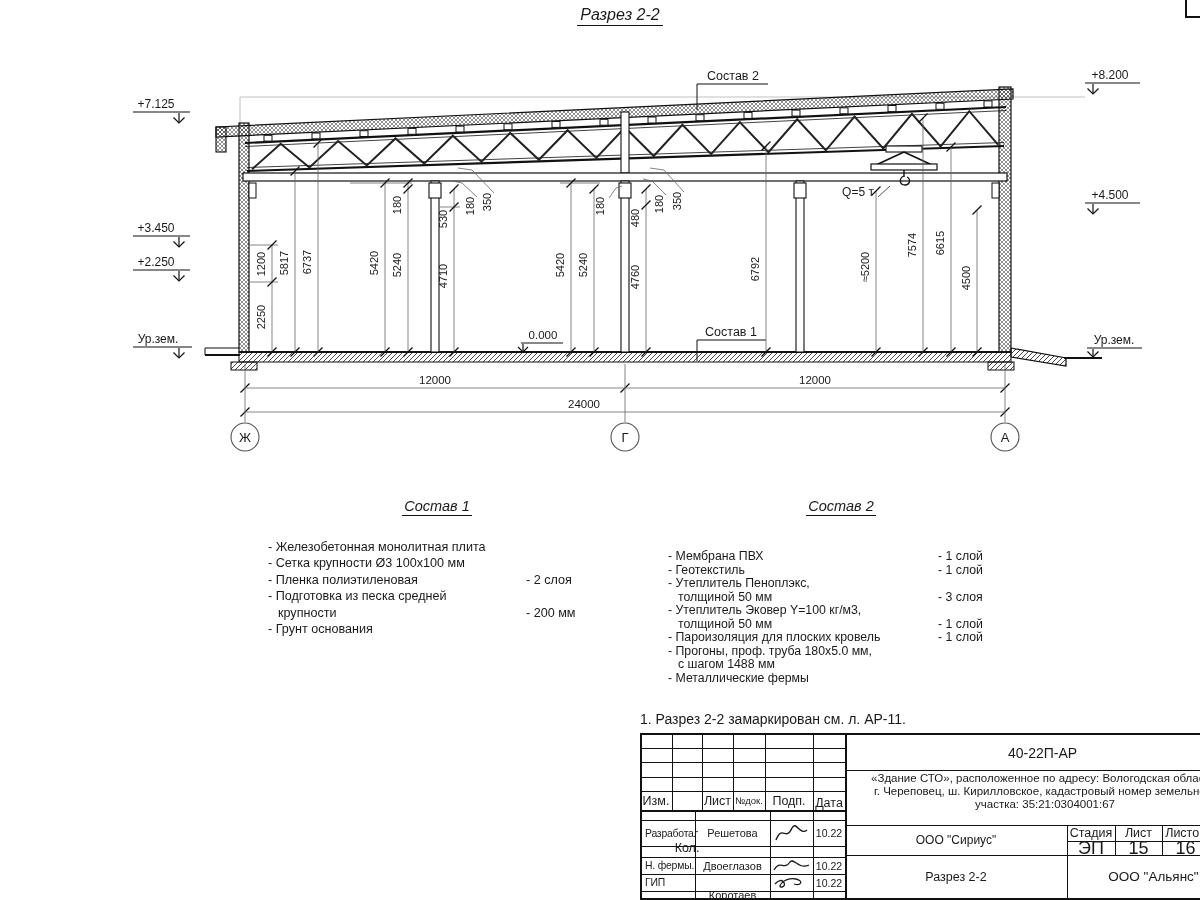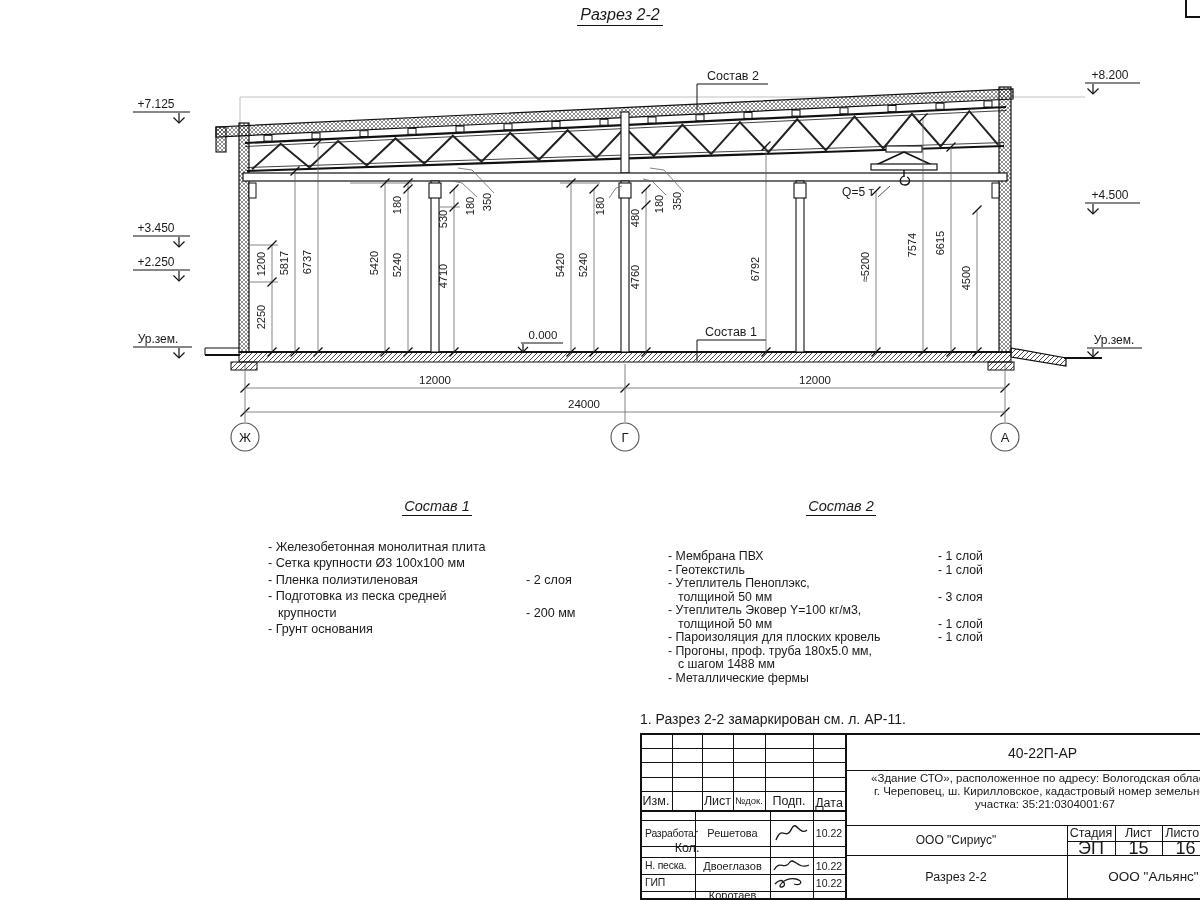--- a/index.html
+++ b/index.html
@@ -436,21 +436,21 @@
 
   <div class="cell left role" style="left:2px;top:87px;width:53px;height:26px;">Разработал</div>
   <div class="cell pname" style="left:55px;top:87px;width:75px;height:26px;">Решетова</div>
   <div class="cell" style="left:130px;top:87px;width:43px;height:26px;">
     <svg width="43" height="26" viewBox="0 0 43 26">
       <path d="M6,20 C12,4 16,22 22,8 C26,0 30,16 37,10" fill="none" stroke="#1a1a1a" stroke-width="1.4"></path>
     </svg>
   </div>
   <div class="cell pdate" style="left:173px;top:87px;width:32px;height:26px;">10.22</div>
 
-  <div class="cell left role" style="left:2px;top:124px;width:53px;height:17px;">Н. песка.</div>
+  <div class="cell left role" style="left:2px;top:124px;width:53px;height:17px;">Н. фермы.</div>
   <div class="cell pname" style="left:55px;top:124px;width:75px;height:17px;">Двоеглазов</div>
   <div class="cell" style="left:130px;top:124px;width:43px;height:17px;">
     <svg width="43" height="17" viewBox="0 0 43 17">
       <path d="M4,13 C10,2 14,14 20,5 C24,0 28,13 39,8" fill="none" stroke="#1a1a1a" stroke-width="1.3"></path>
     </svg>
   </div>
   <div class="cell pdate" style="left:173px;top:124px;width:32px;height:17px;">10.22</div>
 
   <div class="cell left role" style="left:2px;top:141px;width:53px;height:17px;">ГИП</div>
   <div class="cell pname" style="left:55px;top:153px;width:75px;height:17px;text-align:center;">Коротаев</div>

